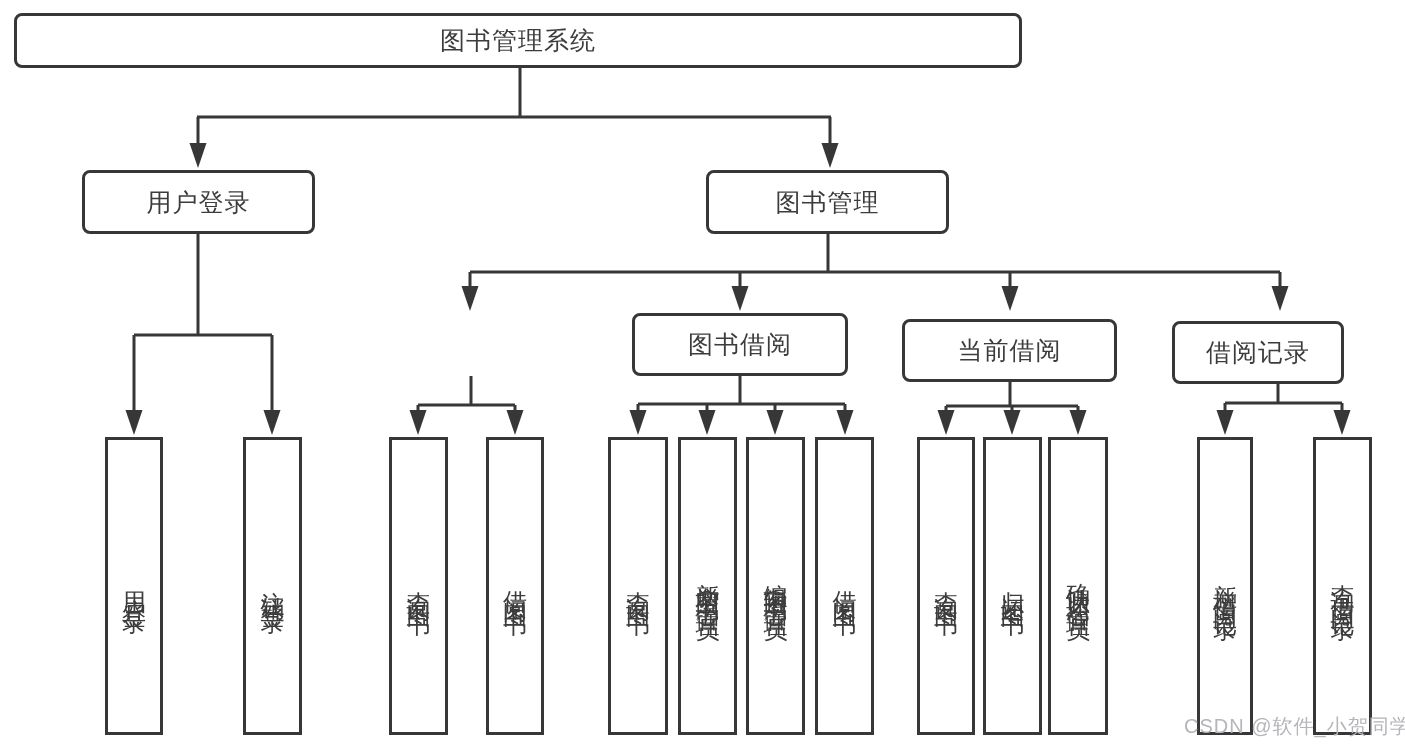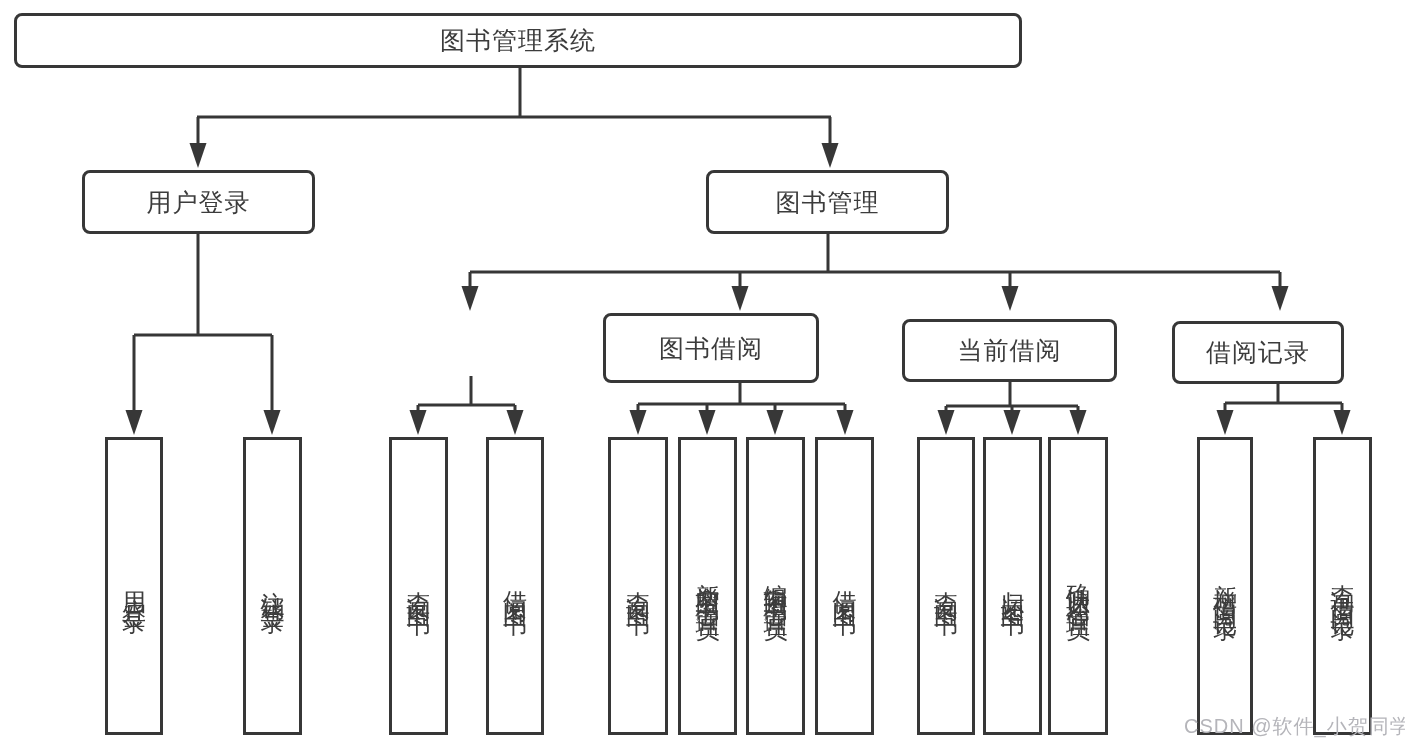--- a/index.html
+++ b/index.html
@@ -65,21 +65,21 @@
     <span>图书管理系统</span>
   </div>
 
   <div class="node hnode" style="left:82px;top:170px;width:233px;height:64px">
     <span>用户登录</span>
   </div>
   <div class="node hnode" style="left:706px;top:170px;width:243px;height:64px">
     <span>图书管理</span>
   </div>
 
-  <div class="node hnode" style="left:603px;top:313px;width:216px;height:70px">
+  <div class="node hnode" style="left:632px;top:313px;width:216px;height:63px">
     <span>图书借阅</span>
   </div>
   <div class="node hnode" style="left:902px;top:319px;width:215px;height:63px">
     <span>当前借阅</span>
   </div>
   <div class="node hnode" style="left:1172px;top:321px;width:172px;height:63px">
     <span>借阅记录</span>
   </div>
 
   <div class="node vnode" style="left:105px;top:437px;width:58px;height:298px">

